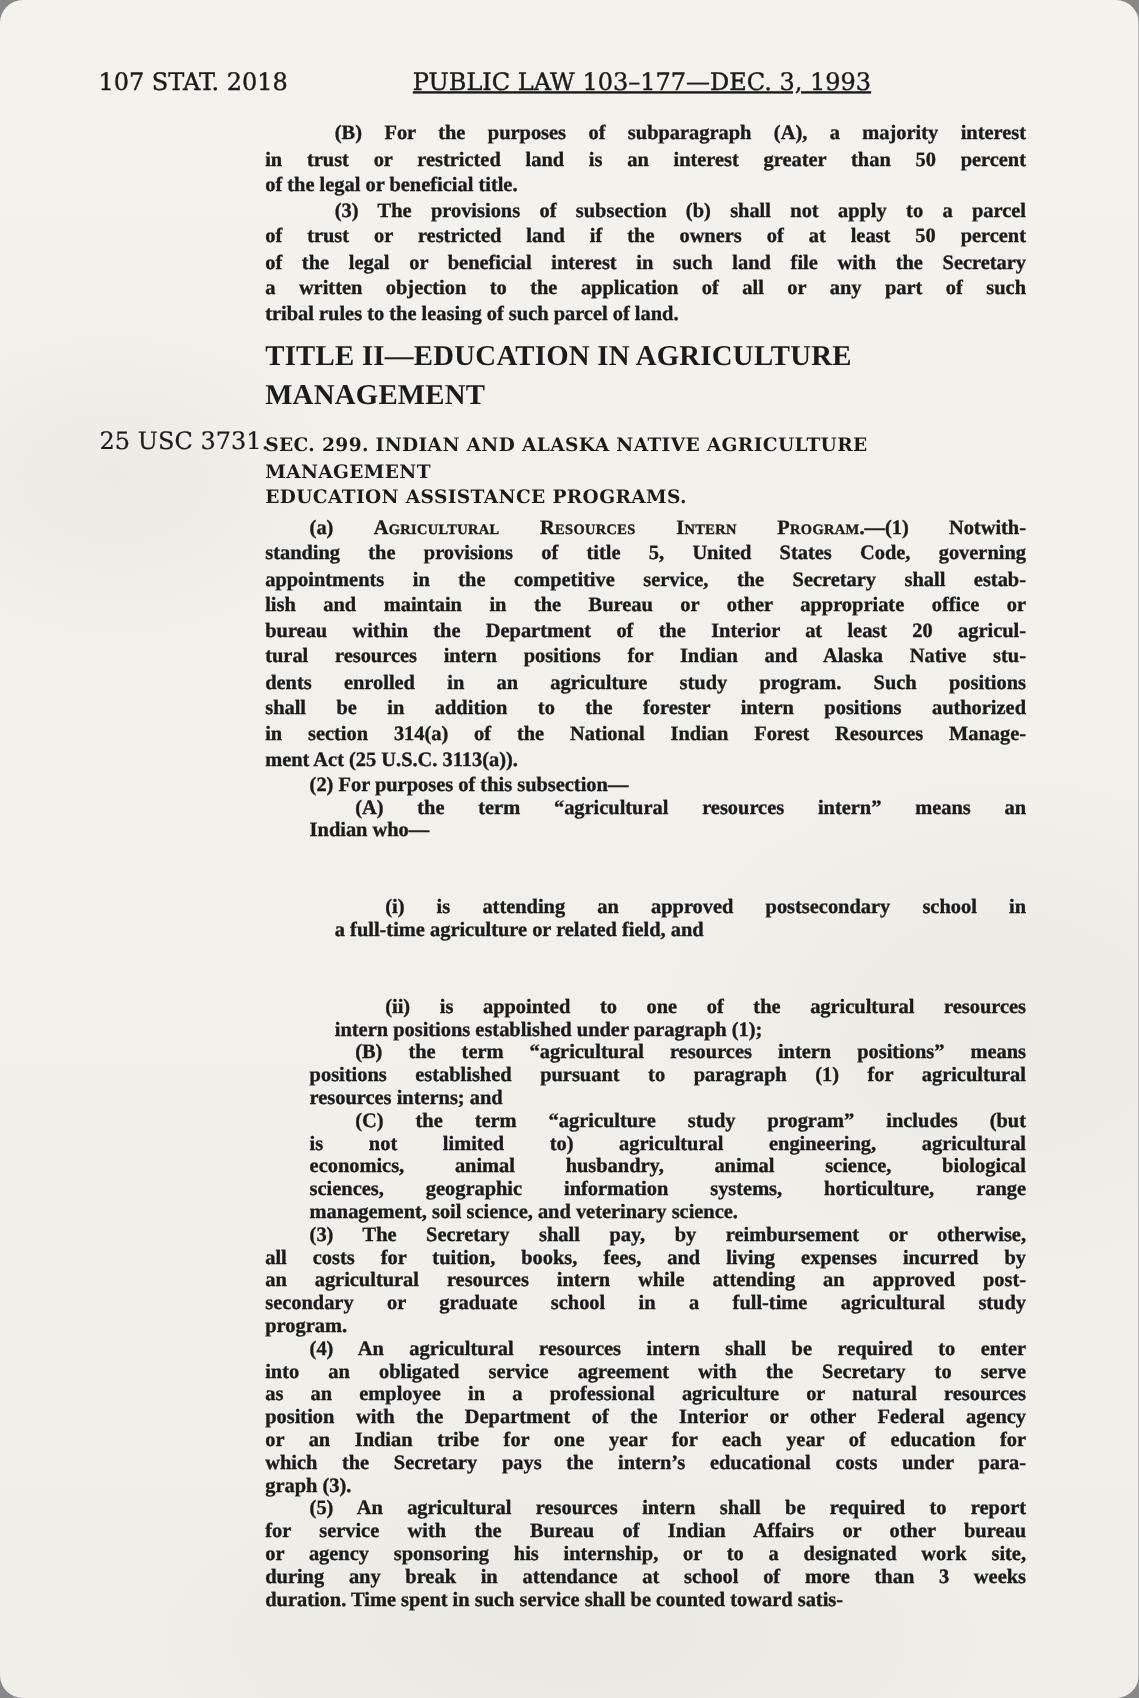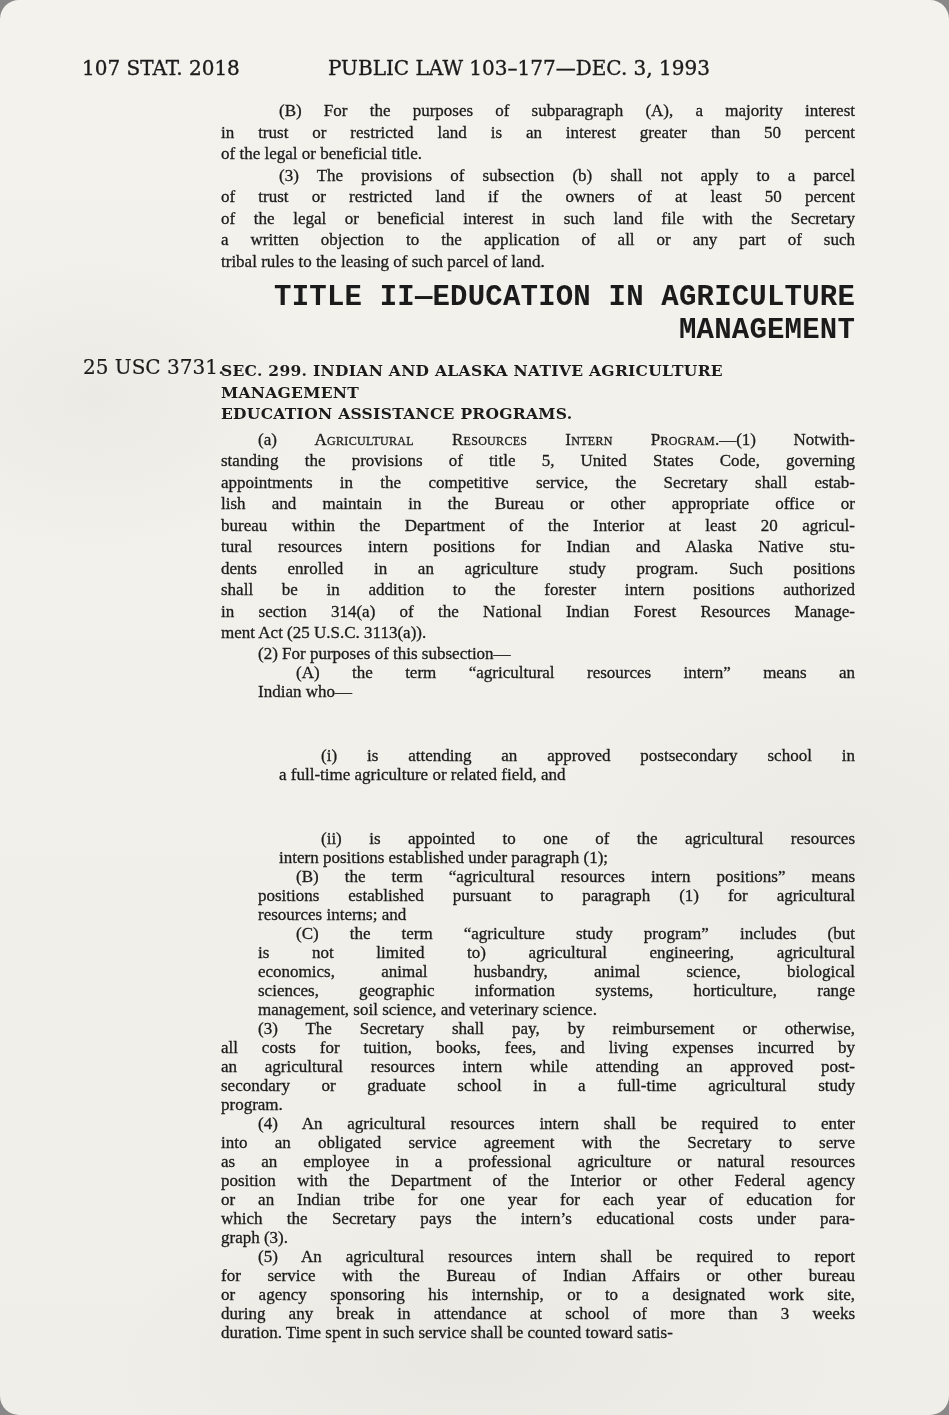--- a/index.html
+++ b/index.html
@@ -15,40 +15,40 @@
       linear-gradient(#f3f2ed, #efeee8);
     color:#1b1b1b;
     font-family:"Liberation Serif", serif;
     overflow:hidden;
     border-radius:19px;
   }
   .page-header { position:absolute; top:55px; left:0; right:0; height:26px;
     font-family:"DejaVu Serif", serif; font-size:20px; line-height:26px;
     -webkit-text-stroke:0.35px #1b1b1b; }
   .stat-num { position:absolute; left:82px; top:0; }
-  .law-title { position:absolute; left:328px; top:0; }
+  .law-title { position:absolute; left:344px; top:0;text-decoration:underline; }
   .margin-note { position:absolute; left:83px; top:357px;
     font-family:"DejaVu Serif", serif; font-size:20px; line-height:20px;
     -webkit-text-stroke:0.2px #1b1b1b; }
   .content { position:absolute; left:221px; top:100px; width:634px; }
-  .block { display:block; }
+  .block { display:block;font-weight:bold; }
   .para { text-align:justify; font-size:17px; -webkit-text-stroke:0.3px #1b1b1b; }
   .spacing-normal { line-height:21.5px; }
   .spacing-tight  { line-height:19px; }
   .line { text-align:justify; text-align-last:justify; }
   .line.last { text-align-last:left; }
   .para.l1a > .line.first { padding-left:37px; }
   .para.l1b > .line.first { padding-left:58px; }
   .para.l2  { margin-left:37px; }
   .para.l2 > .line.first { padding-left:38px; }
   .para.l3  { margin-left:58px; }
   .para.l3 > .line.first { padding-left:42px;margin-top:45px; }
   .sc { font-variant:small-caps; letter-spacing:0.3px; }
-  h1.title { margin:9px 0 0 0; font-family:Liberation Mono, monospace; font-weight:bold;
-    font-size:29px; line-height:33px; text-align:right; letter-spacing:0.2px; }
+  h1.title { margin:9px 0 0 0; font-family:Liberation Serif, serif; font-weight:bold;
+    font-size:24px; line-height:33px; text-align:left; letter-spacing:0.2px; }
   h2.sec-heading { margin:13px 0 4px 0; width:fit-content;
     font-family:"DejaVu Serif", serif; font-weight:bold;
     font-size:15.5px; line-height:21.5px; letter-spacing:0.3px; }
   .sh-2 { }
 </style>
 </head>
 <body>
 
 <div class="page">
 

